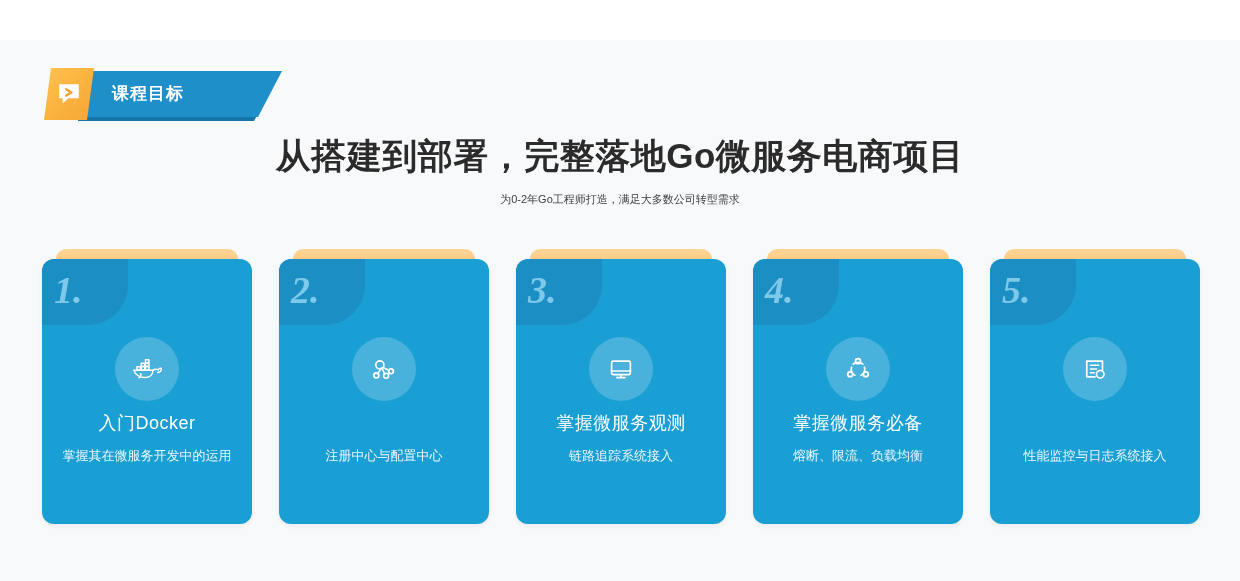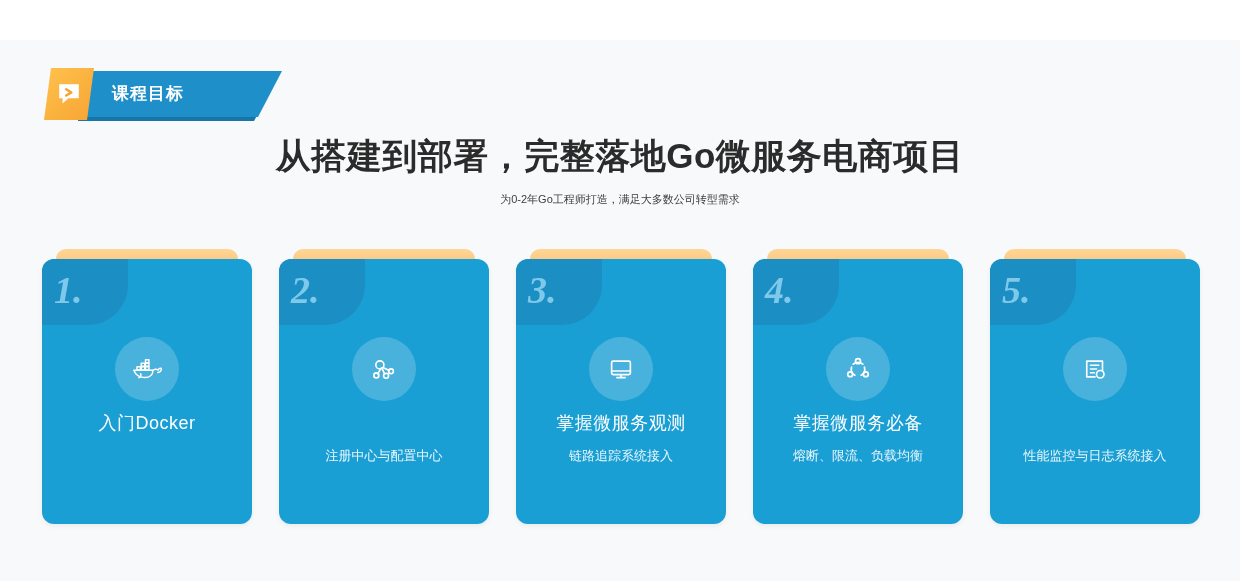--- a/index.html
+++ b/index.html
@@ -241,20 +241,21 @@
               <rect x="13.2" y="17.3" width="4.1" height="3.7"></rect>
               <rect x="18.2" y="17.3" width="4.1" height="3.7"></rect>
               <rect x="13.2" y="13.2" width="4.1" height="3.6"></rect>
               <rect x="18.2" y="13.2" width="4.1" height="3.6"></rect>
               <rect x="18.2" y="9.2" width="4.1" height="3.5"></rect>
               <path d="M12.5 25.5 c1.2 2.1 -0.3 4.2 -2.2 4.9"></path>
             </g>
           </svg>
         </div>
         <div class="card-title">入门Docker</div>
+        <div class="card-desc">掌握其在微服务开发中的运用</div>
       </div>
     </div>
 
     <div class="card-slot" style="left:237px;">
       <div class="card-tab"></div>
       <div class="card-body">
         <div class="card-corner"></div>
         <div class="card-number">2.</div>
         <div class="card-icon-circle">
           <svg viewBox="0 0 40 40" width="30" height="30" aria-hidden="true">

